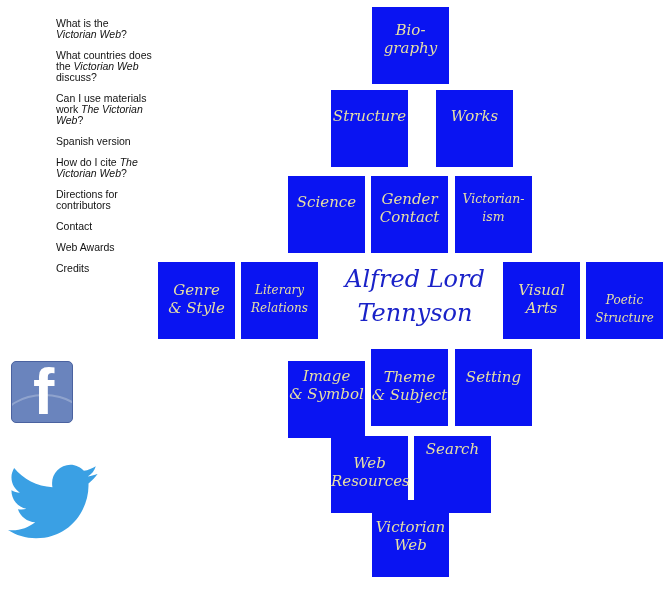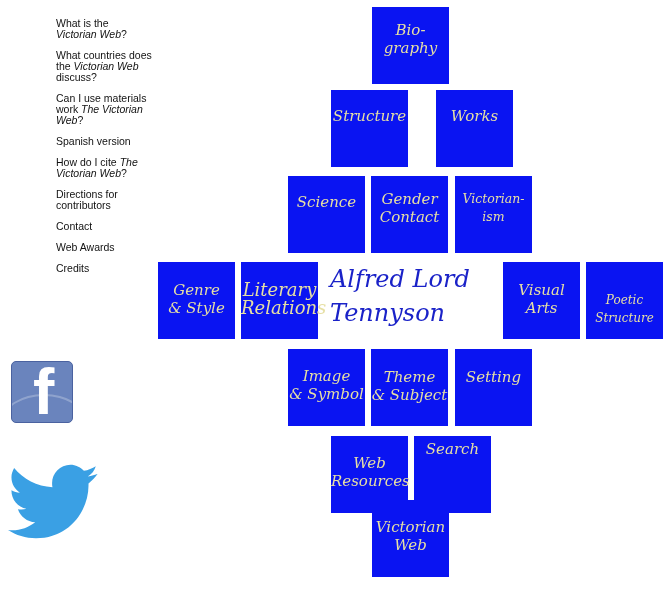--- a/index.html
+++ b/index.html
@@ -6,21 +6,21 @@
   body { width:668px; height:600px; position:relative; overflow:hidden; font-family:"Liberation Sans", sans-serif; }
   .sidebar { position:absolute; left:8px; top:18px; width:96px;margin-left:48px; }
   .side-link { display:block; font-size:10.5px; line-height:11px; color:#111; margin-bottom:10px; text-decoration:none; }
   .side-link i { font-style:italic; }
   .fb { position:absolute; left:11px; top:361px; width:60px; height:60px; border-radius:5px; background:#6a84bd; border:1px solid #4a62a0; overflow:hidden; }
   .fb .arc { position:absolute; left:-10px; top:32px; width:80px; height:50px; border-radius:50%; border:2px solid rgba(255,255,255,0.25); }
   .fb .f { position:absolute; left:21px; top:-2px; font-family:"Liberation Sans", sans-serif; font-weight:bold; font-size:64px; color:#fff; line-height:64px; }
   .tw { position:absolute; left:8px; top:464px; width:92px; height:78px; }
   .box { position:absolute; width:77px; height:77px; background:#0a14f2; color:#e6dfa4; font-family:"DejaVu Serif", serif; font-style:italic; font-size:15px; text-align:center; line-height:18px; box-sizing:border-box; padding-top:14px; text-decoration:none; }
   .box span { display:block; }
-  .title { position:absolute; left:330px; top:262px; width:170px; text-align:left; color:#1a22c8; font-family:"DejaVu Serif", serif; font-style:italic; font-size:24px; line-height:34px; }
+  .title { position:absolute; left:330px; top:262px; width:170px; text-align:center; color:#1a22c8; font-family:"DejaVu Serif", serif; font-style:italic; font-size:24px; line-height:34px; }
 </style>
 </head>
 <body>
 
 <div class="sidebar">
   <a class="side-link"><span>What is the </span><i>Victorian Web</i><span>?</span></a>
   <a class="side-link"><span>What countries does the </span><i>Victorian Web</i><span> discuss?</span></a>
   <a class="side-link"><span>Can I use materials work </span><i>The Victorian Web</i><span>?</span></a>
   <a class="side-link"><span>Spanish version</span></a>
   <a class="side-link"><span>How do I cite </span><i>The Victorian Web</i><span>?</span></a>
@@ -60,40 +60,40 @@
   </a>
 <a class="box" style="left:455px;top:176px;font-size:12.5px">
     <span>Victorian-</span>
     <span>ism</span>
   </a>
 
 <a class="box" style="left:158px;top:262px;padding-top:19px">
     <span>Genre</span>
     <span>&amp; Style</span>
   </a>
-<a class="box" style="left:241px;top:262px;padding-top:19px;font-size:18px">
+<a class="box" style="left:241px;top:262px;padding-top:19px;font-size:12px">
     <span>Literary</span>
     <span>Relations</span>
   </a>
 
 <div class="title">
   <div>Alfred Lord</div>
   <div>Tennyson</div>
 </div>
 
 <a class="box" style="left:503px;top:262px;padding-top:19px">
     <span>Visual</span>
     <span>Arts</span>
   </a>
 <a class="box" style="left:586px;top:262px;padding-top:29px;font-size:12px">
     <span>Poetic</span>
     <span>Structure</span>
   </a>
 
-<a class="box" style="left:288px;top:349px;padding-top:18px">
+<a class="box" style="left:288px;top:361px;padding-top:6px">
     <span>Image</span>
     <span>&amp; Symbol</span>
   </a>
 <a class="box" style="left:371px;top:349px;padding-top:19px">
     <span>Theme</span>
     <span>&amp; Subject</span>
   </a>
 <a class="box" style="left:455px;top:349px;padding-top:19px">
     <span>Setting</span>
   </a>

